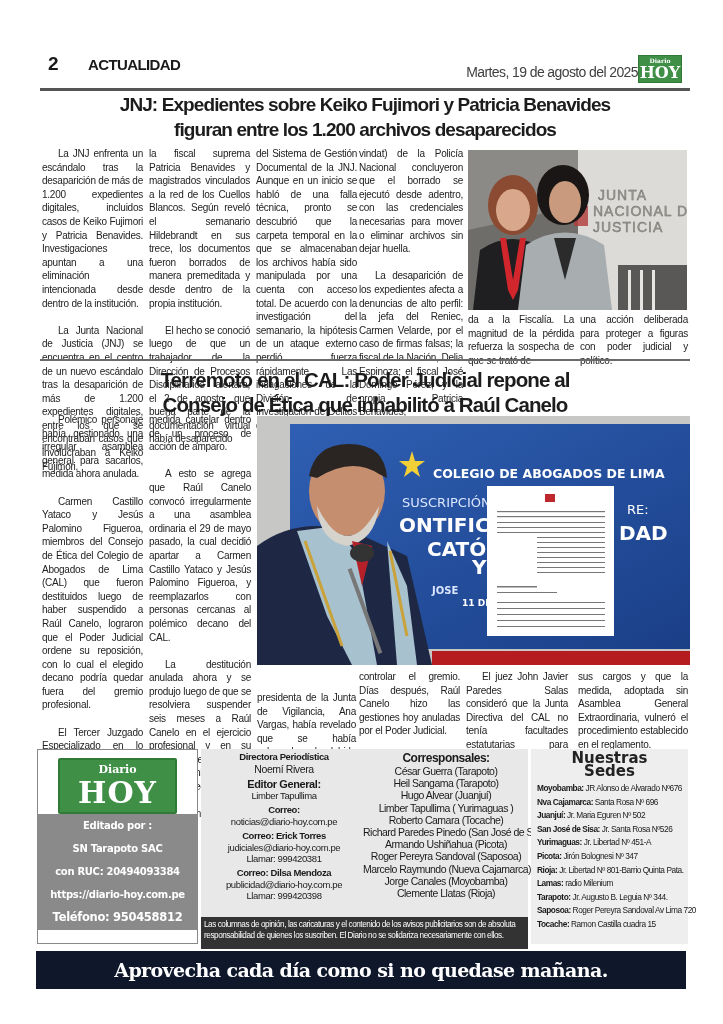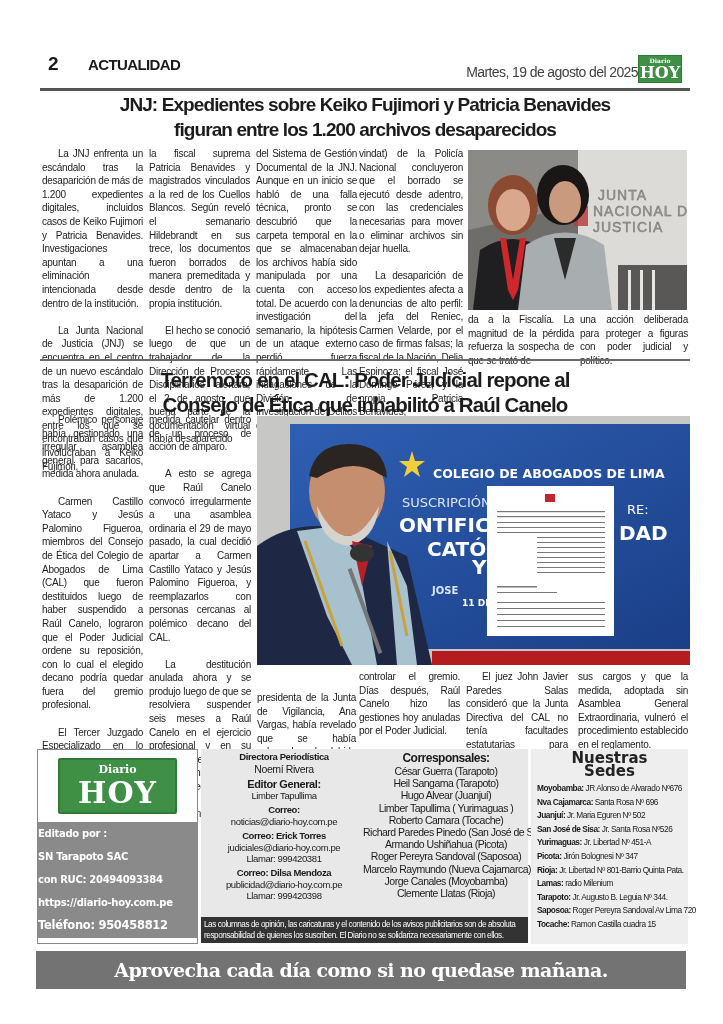--- a/index.html
+++ b/index.html
@@ -27,41 +27,41 @@
   .photo1 { position: absolute; left: 468px; top: 150px; width: 219px; height: 160px; overflow: hidden; background: #c9c8c5; }
   .photo2 { position: absolute; left: 257px; top: 416px; width: 433px; height: 249px; overflow: hidden; background: #1e4a9a; }
 
   .rule-mid { position: absolute; left: 40px; top: 359px; width: 650px; height: 2px; background: #6a6a6a; }
 
   
   .box-logo { position: absolute; left: 37px; top: 749px; width: 161px; height: 195px; border: 1px solid #888; background: #fff; }
   .box-logo .logo-big { position: absolute; left: 20px; top: 8px; width: 119px; height: 56px; background: #3f8f47; border: 2px solid #2f7a37; border-radius: 2px; text-align: center; color: #fff; font-family: "DejaVu Serif", serif; }
   .logo-big .d { font-size: 11px; font-weight: bold; line-height: 13px; display: block; margin-top: 3px; }
   .logo-big .h { font-size: 30px; font-weight: bold; line-height: 34px; display: block; letter-spacing: 1px; }
-  .box-logo .info { position: absolute; left: 0; top: 72px; width: 159px; height: 116px; background: #8a8a8a; color: #fff; font-family: "DejaVu Sans", sans-serif; font-size: 10px; font-weight: bold; }
+  .box-logo .info { position: absolute; left: 0; top: 64px; width: 159px; height: 116px; background: #8a8a8a; color: #fff; text-align: center; font-family: "DejaVu Sans", sans-serif; font-size: 10px; font-weight: bold; }
   .info div { height: 23px; line-height: 23px; white-space: nowrap; letter-spacing: -0.3px; }
   .info .tel { font-size: 11.5px; }
 
   .box-staff { position: absolute; left: 201px; top: 749px; width: 327px; height: 168px; background: #e8e8e8; }
   .staff-col { position: absolute; left: 0; top: 2px; width: 166px; text-align: center; font-family: "Liberation Sans", sans-serif; letter-spacing: -0.4px; }
   .staff-col .lbl { font-size: 9.5px; font-weight: bold; line-height: 12px; }
   .staff-col .val { font-size: 10.5px; line-height: 12px; }
   .staff-col .small { font-size: 9.5px; line-height: 11px; }
   .staff-col .gap { height: 3px; }
   .corr-col { position: absolute; left: 162px; top: 2px; width: 166px; text-align: center; font-size: 10.5px; line-height: 12.2px; letter-spacing: -0.5px; white-space: nowrap; }
   .corr-col .lbl { font-size: 12px; font-weight: bold; line-height: 14px; }
 
-  .disclaimer { position: absolute; left: 201px; top: 917px; width: 327px; height: 26px; background: #333; color: #fff; font-size: 8.2px; line-height: 11px; padding: 2px 3px; letter-spacing: -0.45px; }
+  .disclaimer { position: absolute; left: 201px; top: 917px; width: 327px; height: 32px; background: #333; color: #fff; font-size: 8.2px; line-height: 11px; padding: 2px 3px; letter-spacing: -0.45px; }
 
   .box-sedes { position: absolute; left: 531px; top: 749px; width: 157px; height: 195px; background: #eeeeee; }
   .sedes-title { text-align: center; font-family: "DejaVu Sans", sans-serif; font-weight: bold; font-size: 15px; line-height: 13px; margin-top: 3px; color: #222; }
   .sedes-list { margin-top: 4px; padding-left: 6px; font-size: 8.3px; line-height: 13.6px; letter-spacing: -0.45px; white-space: nowrap; }
   .sedes-list b { font-weight: bold; }
 
-  .banner { position: absolute; left: 36px; top: 951px; width: 650px; height: 38px; background: #737373; text-align: center; color: #fff; font-family: "DejaVu Serif", serif; font-weight: bold; font-size: 19px; line-height: 38px; letter-spacing: -0.6px; }
+  .banner { position: absolute; left: 36px; top: 951px; width: 650px; height: 38px; background: #0f172a; text-align: center; color: #fff; font-family: "DejaVu Serif", serif; font-weight: bold; font-size: 19px; line-height: 38px; letter-spacing: -0.6px; }
 </style>
 </head>
 <body>
 
 <div class="header">
   <span class="page-num">2</span>
   <span class="section">ACTUALIDAD</span>
   <span class="date">Martes, 19 de agosto del 2025</span>
   <div class="logo-small">
     <span class="d">Diario</span>

